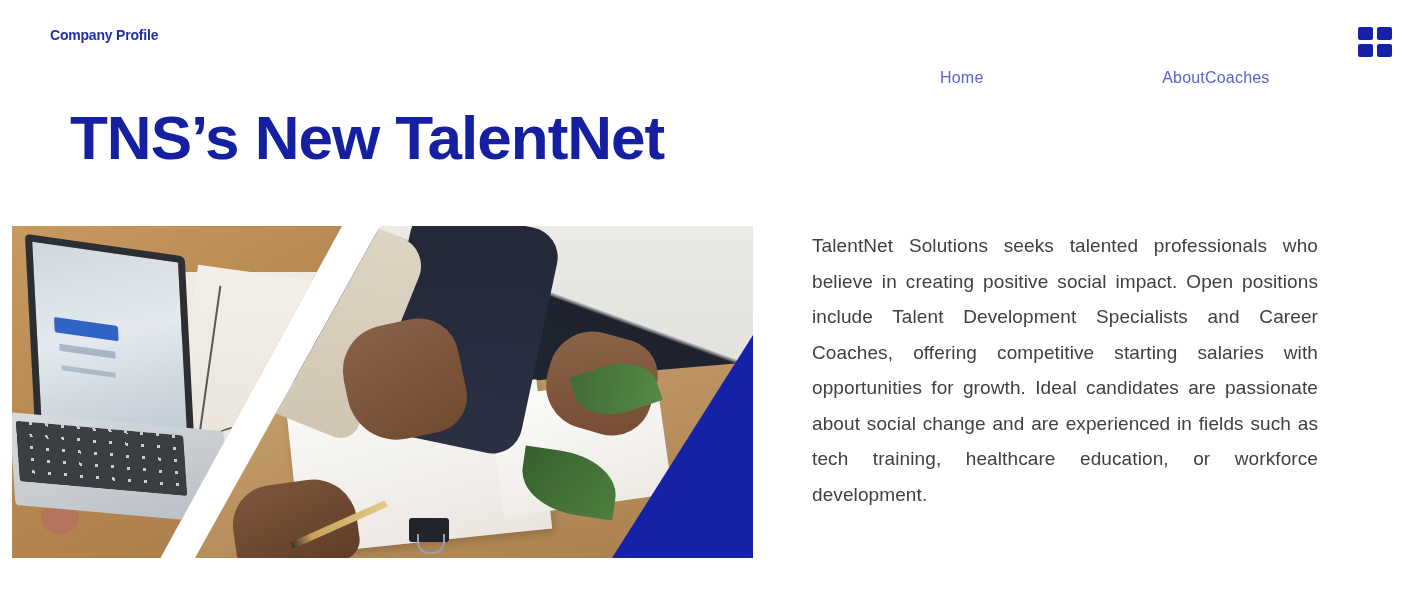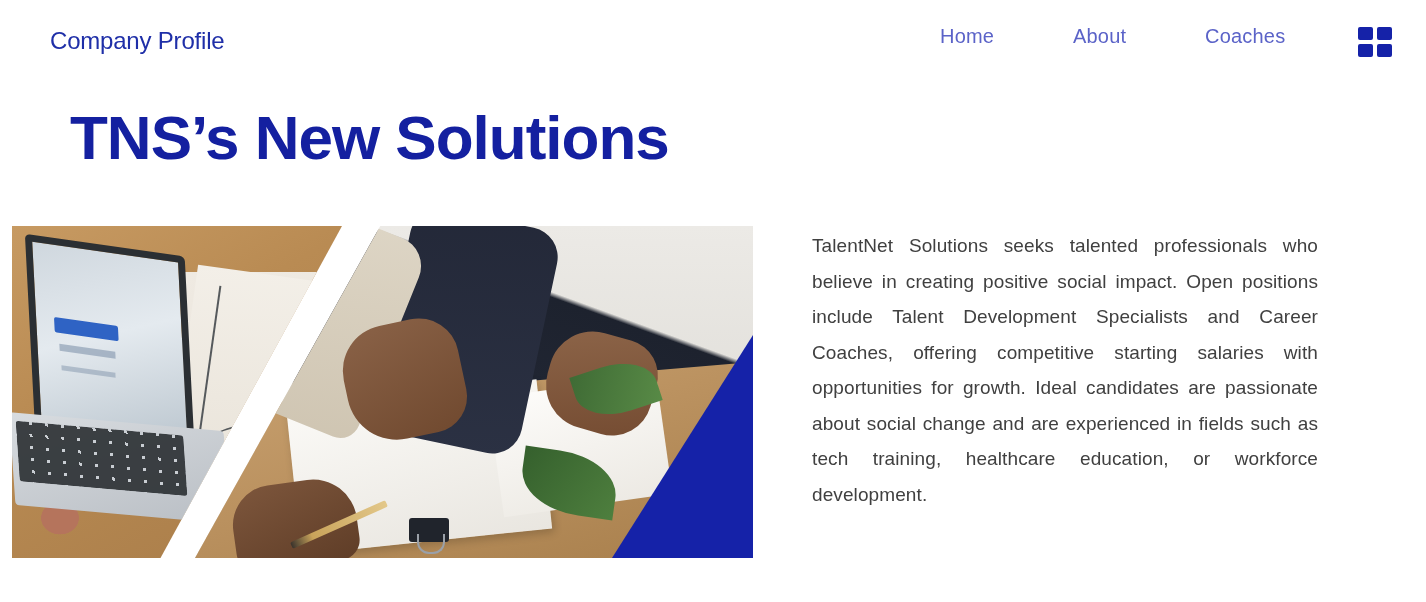--- a/index.html
+++ b/index.html
@@ -31,45 +31,46 @@
     width: 1426px;
     height: 80px;
     display: flex;
     align-items: center;
   }
 
   .brand {
     position: absolute;
     left: 50px;
     top: 27px;
-    font-size: 24px;
-    font-weight: normal;
+    font-size: 14px;
+    font-weight: bold;
     letter-spacing: -0.2px;
     color: #1f2fa8;
     white-space: nowrap;
   }
 
   .main-nav {
     position: absolute;
     left: 940px;
     top: 25px;
     display: flex;
     align-items: center;
   }
 
   .nav-link {
-    font-size: 20px;
+    font-size: 16px;
     color: #5b63c8;
     text-decoration: none;
     letter-spacing: 0.2px;
     white-space: nowrap;
     display: inline-block;
+    margin-top: 44px;
   }
   .nav-link.home    { width: 133px; }
-  .nav-link.about   { width: 132px; }
+  .nav-link.about   { width: 132px; text-align: right; }
   .nav-link.service { width: 132px; }
 
   .grid-icon {
     position: absolute;
     left: 1358px;
     top: 27px;
     width: 34px;
     height: 30px;
     display: grid;
     grid-template-columns: 15px 15px;
@@ -368,21 +369,21 @@
 
     <div class="grid-icon">
       <span></span>
       <span></span>
       <span></span>
       <span></span>
     </div>
 
   </header>
 
-  <h1 class="page-title">TNS’s New Solutions</h1>
+  <h1 class="page-title">TNS’s New TalentNet</h1>
 
   <div class="collage">
 
     <div class="photo photo-left">
       <div class="scene"></div>
       <div class="chart-paper"></div>
       <div class="laptop-screen"></div>
       <div class="laptop-base"></div>
     </div>
 

